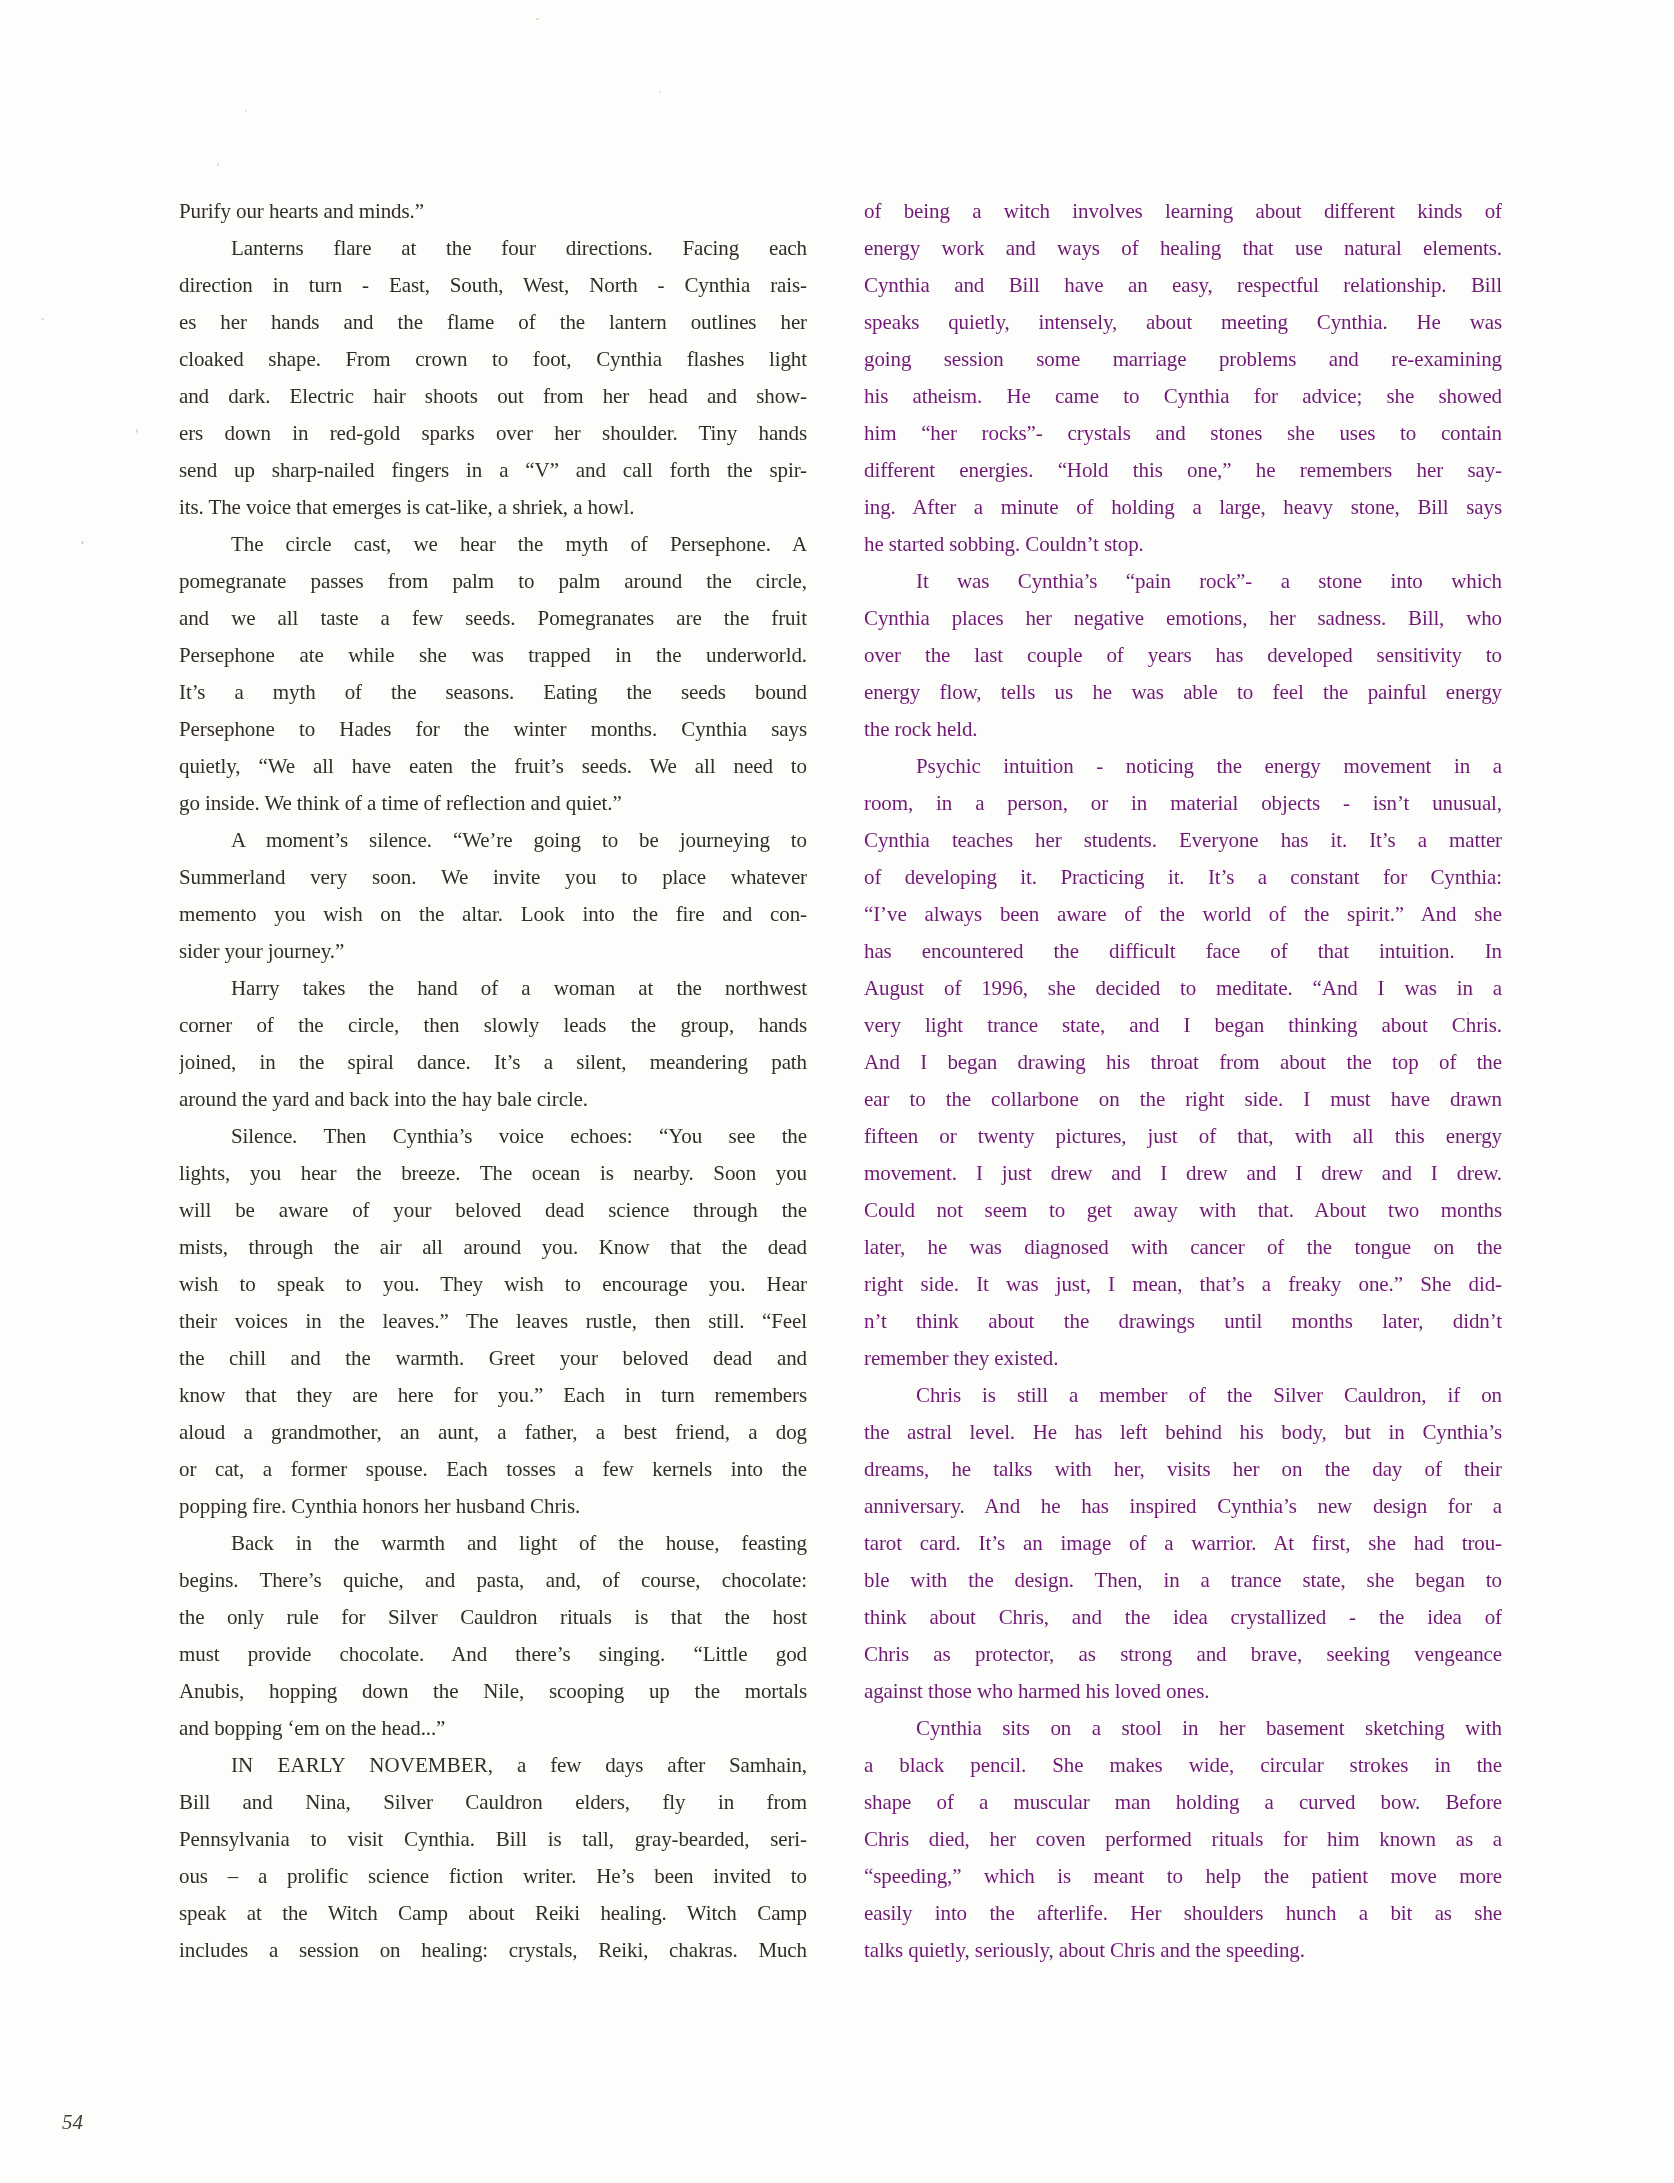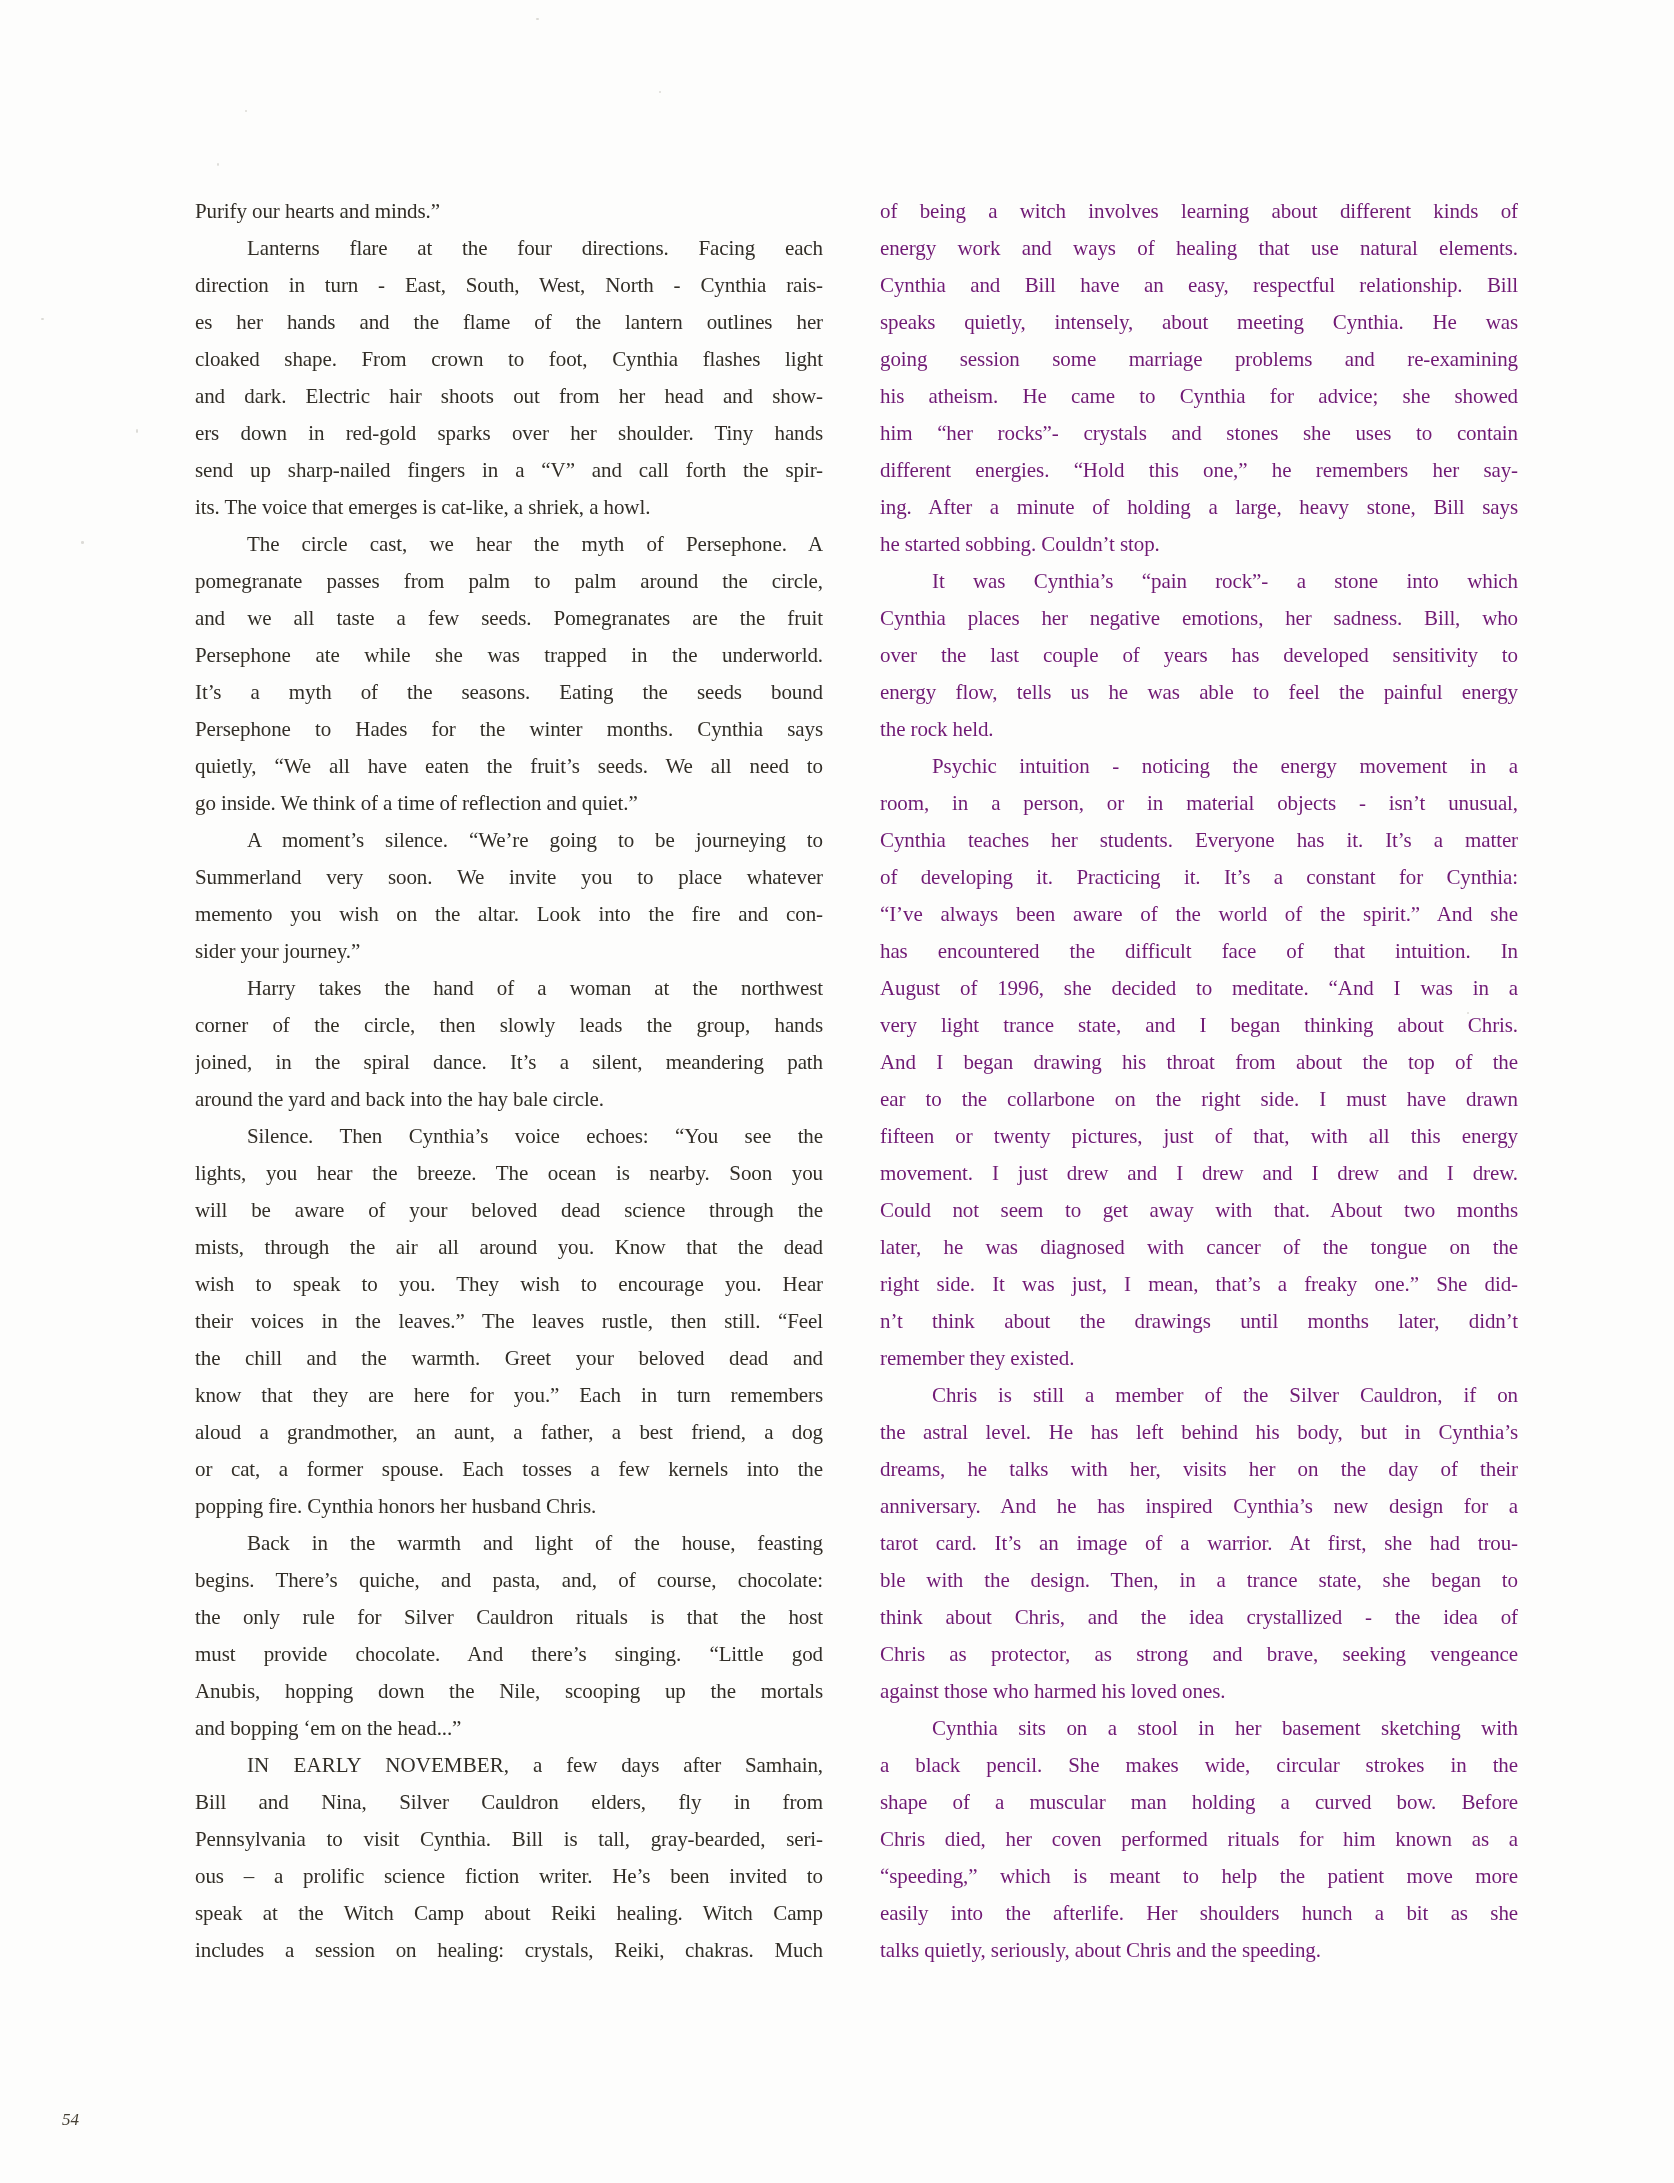--- a/index.html
+++ b/index.html
@@ -11,38 +11,37 @@
     overflow: hidden;
   }
   .page { position: absolute; inset: 0; }
   .col {
     position: absolute;
     top: 193px;
     color: #322e27;
     font-size: 21px;
     line-height: 37px;
     letter-spacing: -0.1px;
-    margin-left: 16px;
   }
   #col-left  { left: 179px;  width: 628px; }
   #col-right { left: 864px; width: 638px; }
   .line {
     height: 37px;
     overflow: hidden;
     text-align: justify;
     text-align-last: justify;
   }
   .line.end { text-align-last: left; }
   .line.indent { padding-left: 52px; }
   .bp { font-weight: normal; letter-spacing: 0.1px; }
   .page-number {
     position: absolute;
     left: 62px; top: 2110px;
     font-style: italic;
-    font-size: 17px;
+    font-size: 21px;
     color: #443f33;
   }
   .speck {
     position: absolute;
     background: #8a8578;
     border-radius: 50%;
     opacity: 0.28;
   }
 </style>
 </head>

